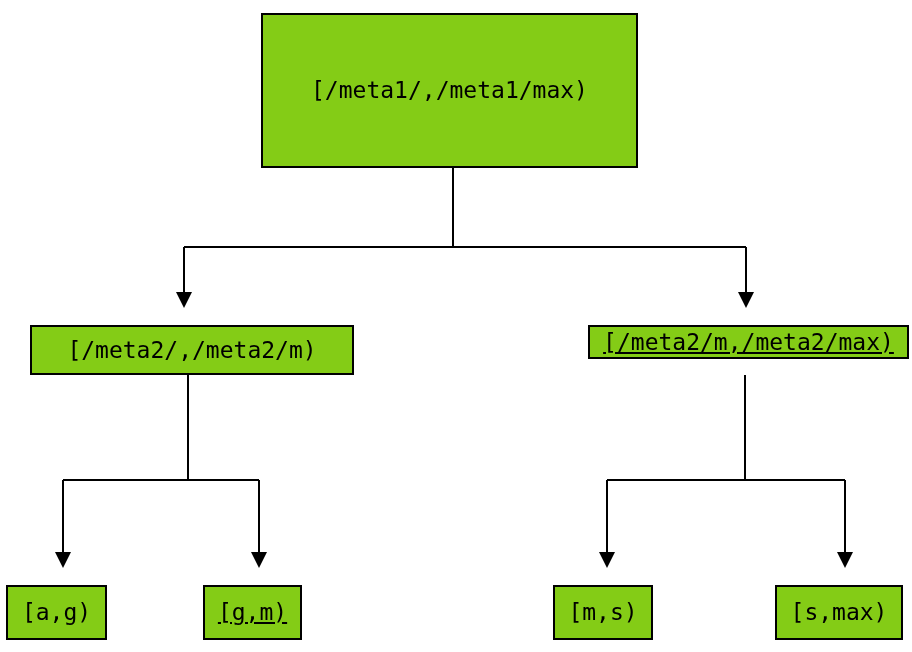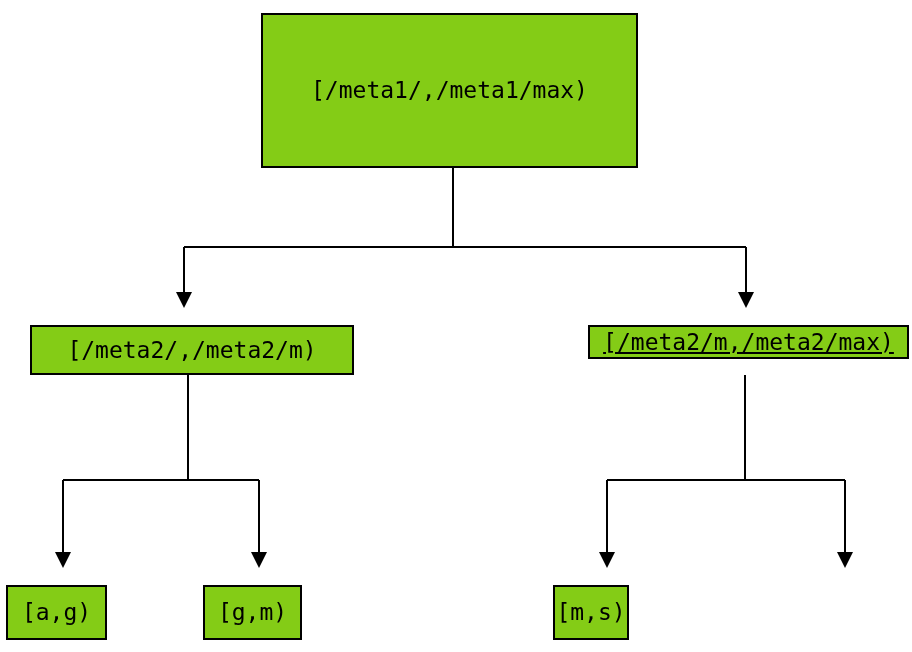--- a/index.html
+++ b/index.html
@@ -32,22 +32,22 @@
     align-items: center;
     justify-content: center;
     font-size: 23px;
     line-height: 1;
     white-space: nowrap;
   }
   .node-root        { left: 261px; top: 13px;  width: 377px; height: 155px; }
   .node-level2-left { left: 30px;  top: 325px; width: 324px; height: 50px;  }
   .node-level2-right{ left: 588px; top: 325px; width: 321px; height: 34px; text-decoration: underline;  }
   .node-leaf-ag     { left: 6px;   top: 585px; width: 101px; height: 55px; text-align: right;  }
-  .node-leaf-gm     { left: 203px; top: 585px; width: 99px;  height: 55px;  }
-  .node-leaf-ms     { left: 553px; top: 585px; width: 76px; height: 55px;  }
+  .node-leaf-gm     { left: 203px; top: 585px; width: 99px;  height: 55px; text-decoration: underline;  }
+  .node-leaf-ms     { left: 553px; top: 585px; width: 100px; height: 55px;  }
   .node-leaf-smax   { left: 775px; top: 585px; width: 128px; height: 55px;  }
 </style>
 </head>
 <body>
 
 <div class="canvas">
 
   <svg class="edges" width="912" height="652" viewBox="0 0 912 652">
     <g fill="none" stroke-width="2" stroke="#000000">
       <path d="M453 168 V247"></path>
@@ -90,14 +90,17 @@
   </div>
 
   <div class="node node-leaf-gm">
     <span>[g,m)</span>
   </div>
 
   <div class="node node-leaf-ms">
     <span>[m,s)</span>
   </div>
 
+  <div class="node node-leaf-smax">
+    <span>[s,max)</span>
+  </div>
 
 </div>
 
 </body></html>

